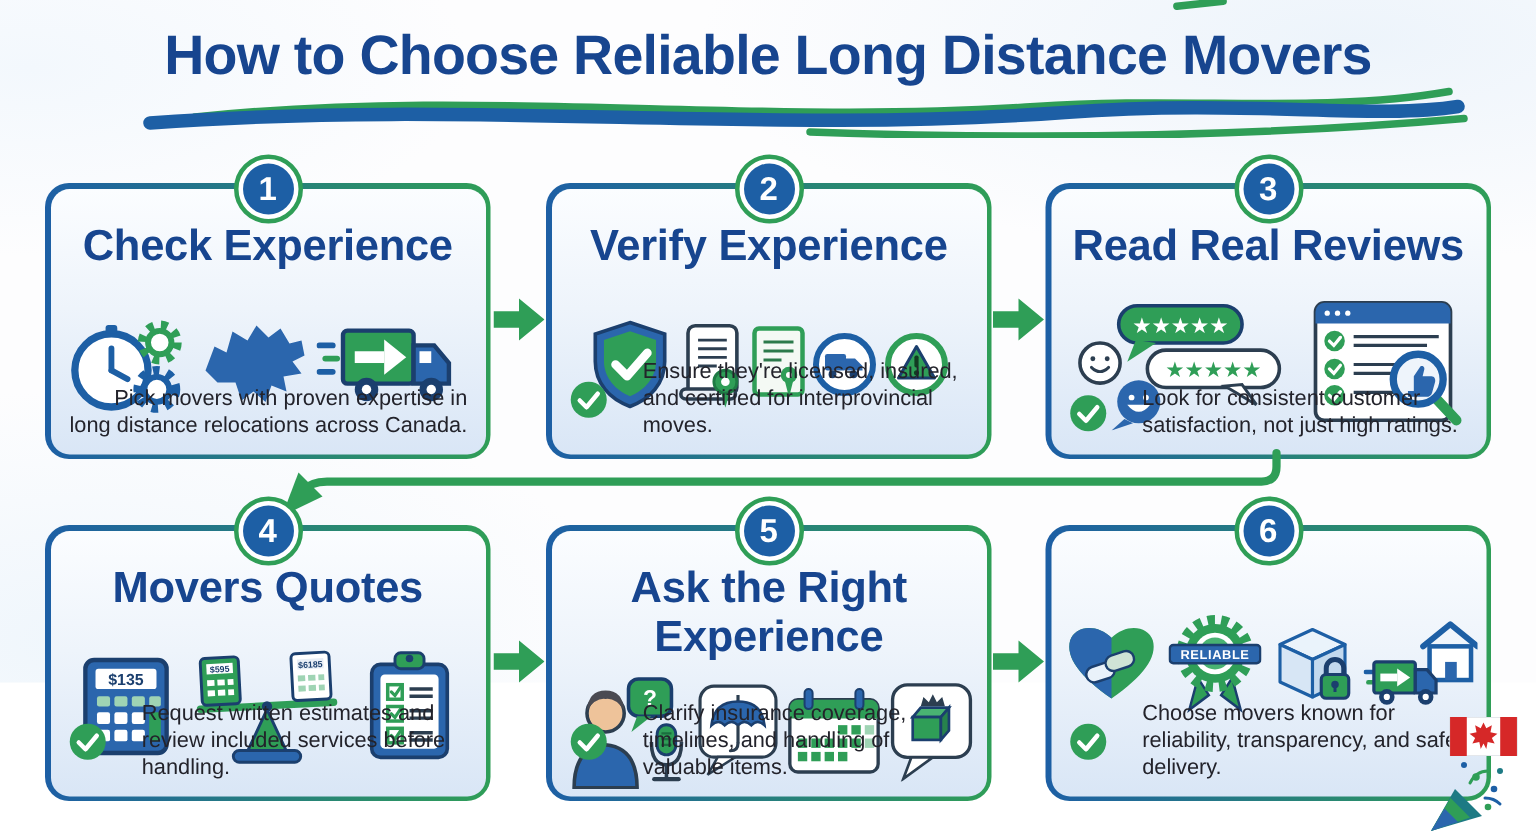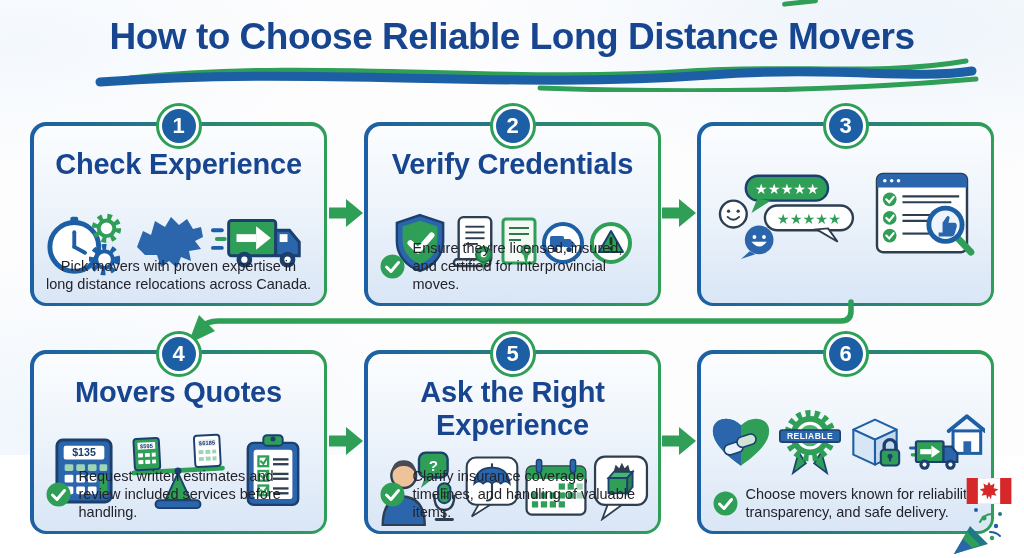--- a/index.html
+++ b/index.html
@@ -45,24 +45,24 @@
     color:#ffffff; font-size:22px; font-weight:bold;
     display:flex; align-items:center; justify-content:center;
   }
   .card-title {
     margin-top:22px; font-size:29px; font-weight:bold; color:#17458f;
     letter-spacing:-0.2px; text-align:center;
   }
   .icons { flex:1; width:100%; display:flex; align-items:center; justify-content:center; gap:4px; padding:2px 4px 0 4px; }
   .desc {
     position:absolute; left:12px; right:12px; bottom:9px;
-    display:flex; align-items:center; gap:8px;
+    display:flex; align-items:center; gap:24px;
     font-size:14.5px; color:#23232b; line-height:1.22; font-weight:500;
   }
-  .desc.centered { justify-content:center; text-align:center; }
+  .desc.centered { justify-content:center; text-align:right; }
   .check { flex:0 0 auto; }
 
   .flow-arrow { position:absolute; }
   .overlay { position:absolute; left:0; top:0; pointer-events:none; }
   .corner-art { position:absolute; }
 </style>
 </head>
 <body>
 
 <div class="stage">
@@ -114,21 +114,21 @@
         <span>Pick movers with proven expertise in long distance relocations across Canada.</span>
       </div>
     </div>
   </div>
 
   <div class="card" style="left:364px; top:122px;">
     <div class="card-inner">
       <div class="badge">
           <div class="badge-core">2</div>
         </div>
-      <div class="card-title">Verify Credentials</div>
+      <div class="card-title">Verify Experience</div>
       <div class="icons">
         <svg width="54" height="64" viewBox="0 0 56 64">
           <path d="M28 3 L52 11 V30 C52 45 42 56 28 61 C14 56 4 45 4 30 V11 Z" fill="#2b66ad" stroke="#1b3f6e" stroke-width="2.5"></path>
           <path d="M28 9 L46 15 V30 C46 41 38 50 28 54 C18 50 10 41 10 30 V15 Z" fill="#2f9e57"></path>
           <polyline points="18,32 26,40 40,24" fill="none" stroke="#ffffff" stroke-width="6" stroke-linecap="round" stroke-linejoin="round"></polyline>
         </svg>
         <svg width="46" height="64" viewBox="0 0 48 64">
           <rect x="8" y="5" width="34" height="48" rx="5" fill="#ffffff" stroke="#2c3e50" stroke-width="2.5"></rect>
           <rect x="3" y="49" width="38" height="7" rx="3.5" fill="#e8eef6" stroke="#2c3e50" stroke-width="2.5"></rect>
           <line x1="15" y1="15" x2="35" y2="15" stroke="#2c3e50" stroke-width="2"></line>
@@ -170,20 +170,21 @@
         <span>Ensure they're licensed, insured, and certified for interprovincial moves.</span>
       </div>
     </div>
   </div>
 
   <div class="card" style="left:697px; top:122px;">
     <div class="card-inner">
       <div class="badge">
           <div class="badge-core">3</div>
         </div>
+      <div class="card-title">Read Real Reviews</div>
       <div class="icons">
         <svg width="148" height="88" viewBox="0 0 150 92">
           <rect x="34" y="5" width="86" height="26" rx="13" fill="#2f9e57" stroke="#1b3f6e" stroke-width="2.5"></rect>
           <polygon points="46,29 40,44 60,31" fill="#2f9e57"></polygon>
           <text x="77" y="24" text-anchor="middle" font-size="15" fill="#ffffff">★★★★★</text>
           <rect x="54" y="36" width="92" height="26" rx="13" fill="#ffffff" stroke="#2c3e50" stroke-width="2.5"></rect>
           <polygon points="120,60 130,74 108,61" fill="#ffffff" stroke="#2c3e50" stroke-width="2"></polygon>
           <text x="100" y="55" text-anchor="middle" font-size="15" fill="#2f9e57">★★★★★</text>
           <circle cx="21" cy="45" r="14" fill="#ffffff" stroke="#2c3e50" stroke-width="2.5"></circle>
           <circle cx="16" cy="42" r="1.7" fill="#2c3e50"></circle>
@@ -215,20 +216,27 @@
           </g>
           <g>
             <circle cx="27" cy="67" r="7" fill="#2f9e57"></circle>
               <polyline points="23.5,67 26.5,70 31,64.5" fill="none" stroke="#ffffff" stroke-width="2.2" stroke-linecap="round"></polyline>
             <line x1="40" y1="65" x2="70" y2="65" stroke="#2c3e50" stroke-width="2.2"></line>
           </g>
           <line x1="95" y1="68" x2="110" y2="84" stroke="#2f9e57" stroke-width="7" stroke-linecap="round"></line>
           <circle cx="84" cy="56" r="17" fill="#eef4fb" stroke="#1d5fa5" stroke-width="5"></circle>
           <path d="M77 64 h4 v-10 l4 -6 c1 -2 4 -1 3 2 l-1 4 h6 c2 0 3 2 2.5 4 l-2 7 c-0.5 2 -2 3 -4 3 h-12.5 z" fill="#2b66ad"></path>
         </svg>
+      </div>
+      <div class="desc">
+        <svg class="check" width="25" height="25" viewBox="0 0 25 25">
+          <circle cx="12.5" cy="12.5" r="12" fill="#2f9e57"></circle>
+          <polyline points="6.5,13 11,17.5 18.5,8.5" fill="none" stroke="#ffffff" stroke-width="3" stroke-linecap="round" stroke-linejoin="round"></polyline>
+        </svg>
+        <span>Look for consistent customer satisfaction, not just high ratings.</span>
       </div>
     </div>
   </div>
 
   <div class="card" style="left:30px; top:350px;">
     <div class="card-inner">
       <div class="badge">
           <div class="badge-core">4</div>
         </div>
       <div class="card-title">Movers Quotes</div>

